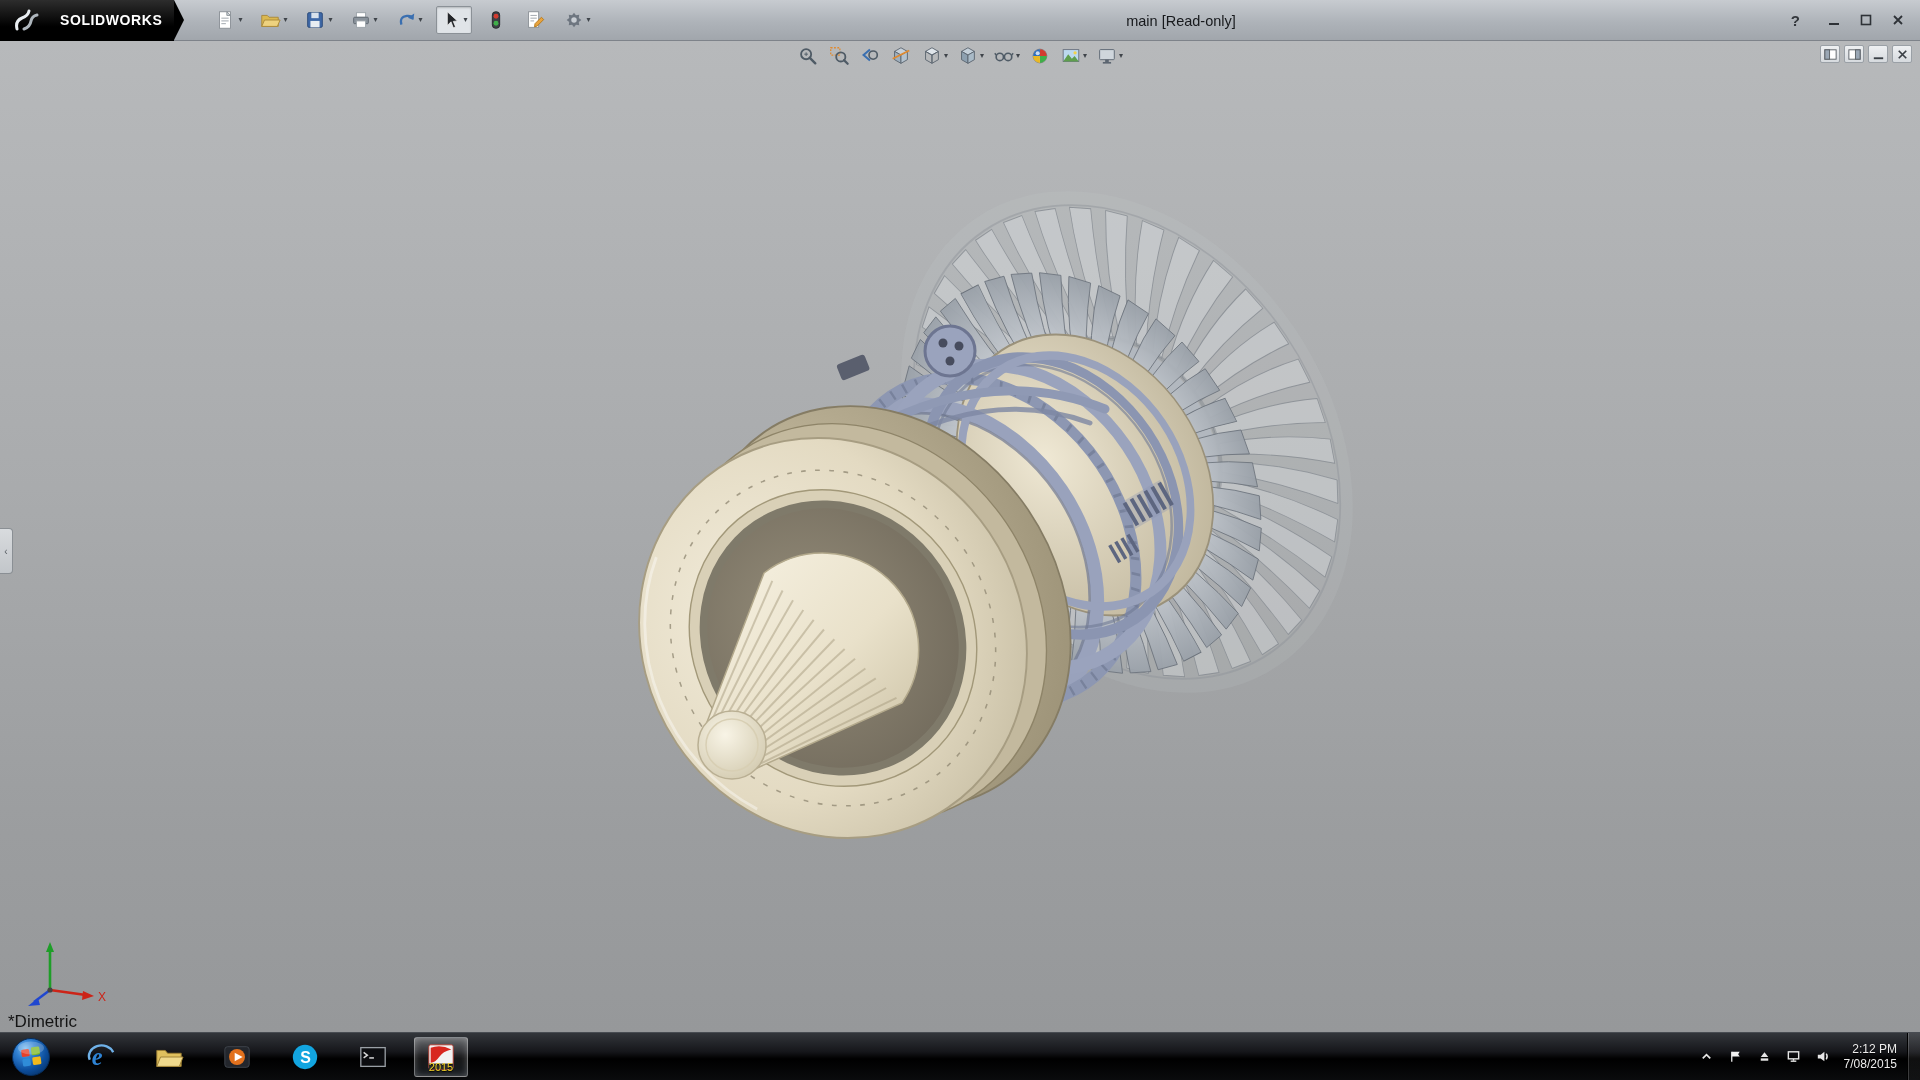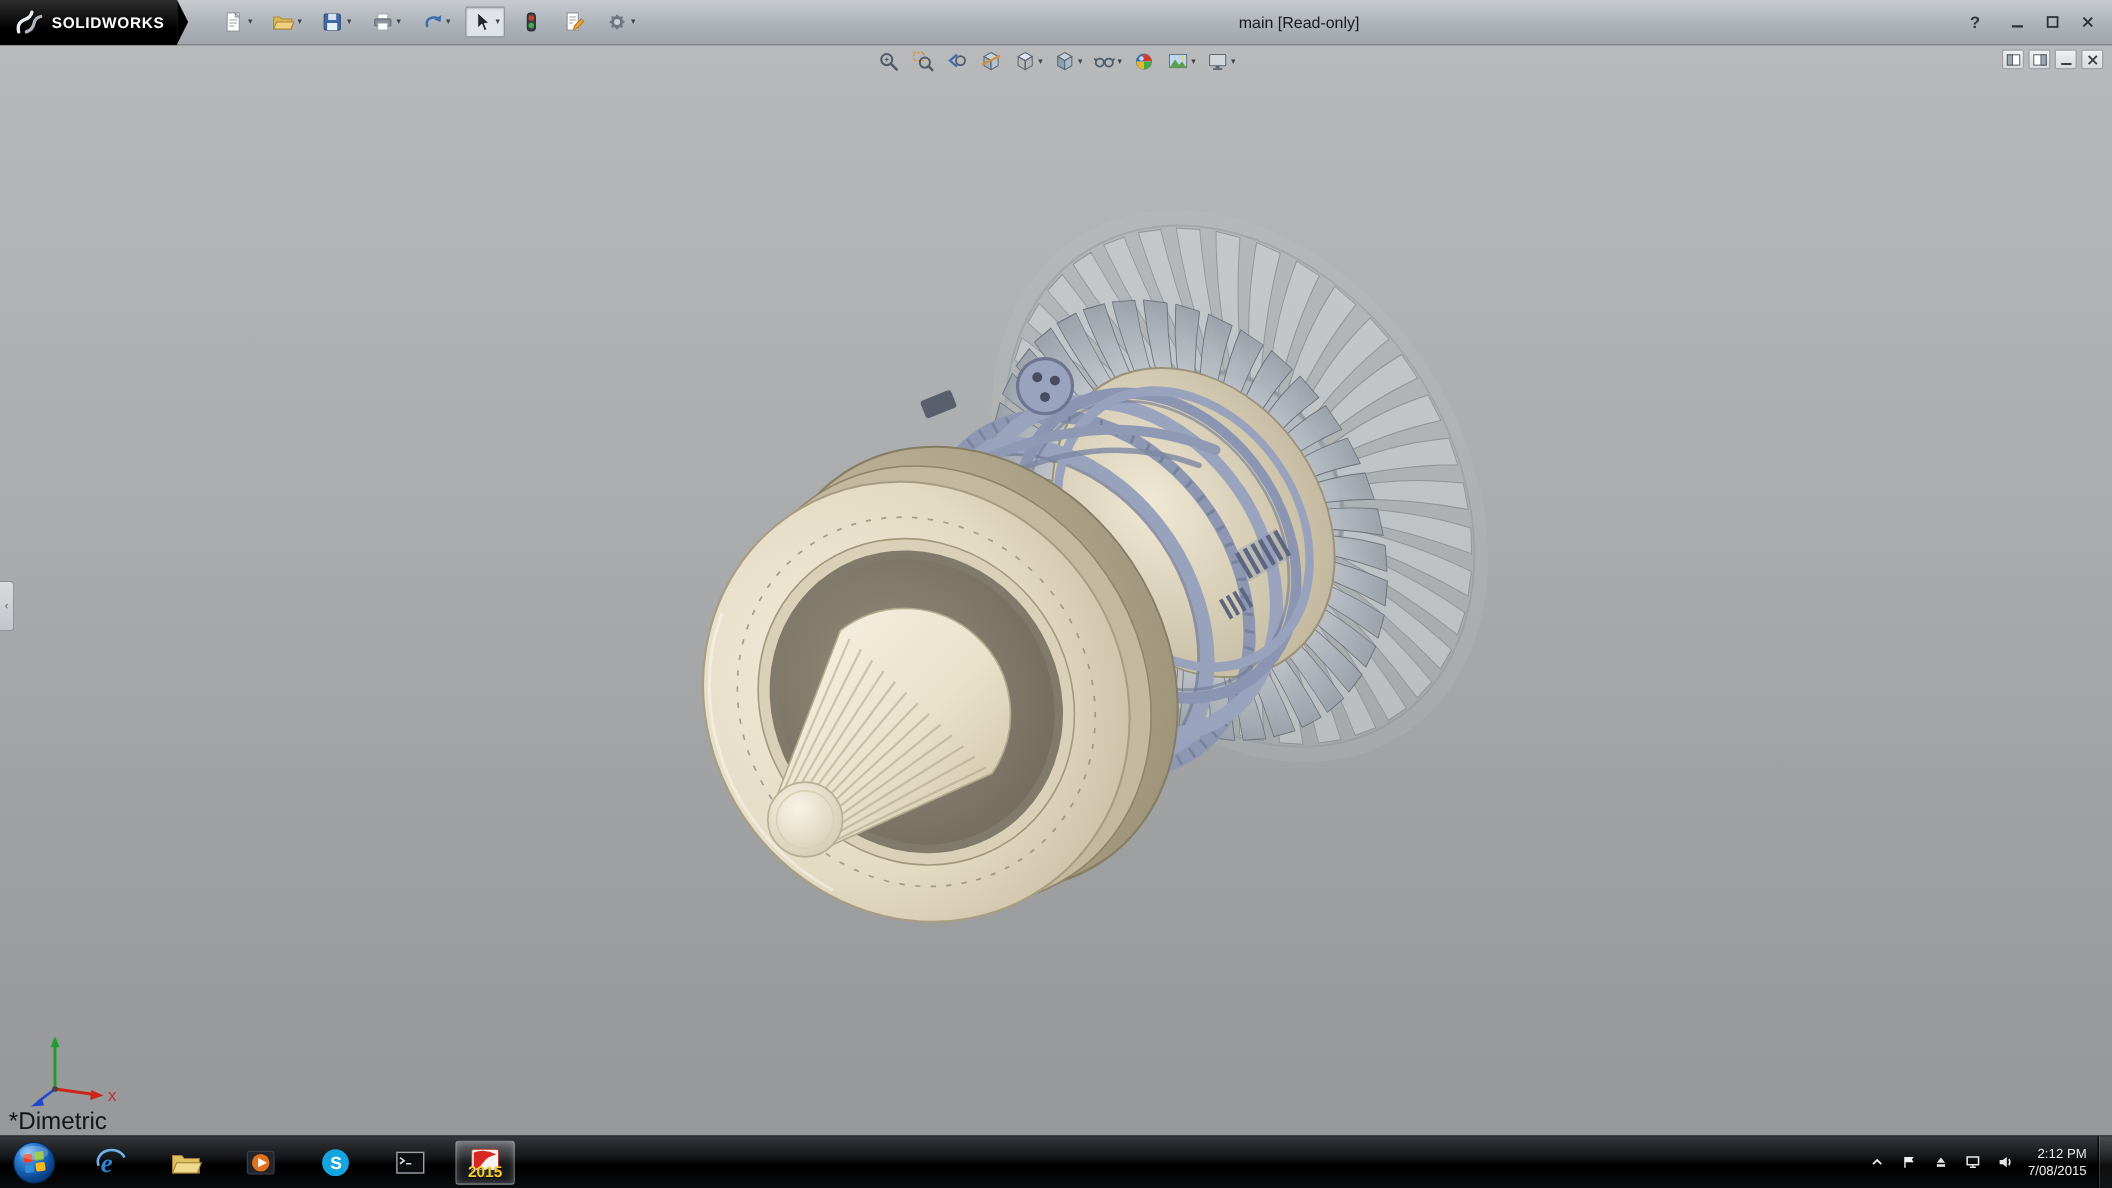--- a/index.html
+++ b/index.html
@@ -5,21 +5,21 @@
   *{box-sizing:border-box;margin:0;padding:0}
   html,body{width:1920px;height:1080px;overflow:hidden;background:#000}
   .screen{position:relative;width:1920px;height:1080px;overflow:hidden;
     font-family:"Liberation Sans","DejaVu Sans",sans-serif;-webkit-font-smoothing:antialiased}
   button{font:inherit;cursor:pointer}
 
   
   .titlebar{height:41px;background:linear-gradient(#c7cbd0,#aeb3b9 55%,#a1a6ac);
     border-bottom:1px solid #7e838a;display:flex;align-items:center;position:relative;z-index:30}
   .logo{height:41px;background:linear-gradient(#2d2d2d,#000 65%);display:flex;align-items:center;
-    gap:7px;padding:0 12px 0 14px;position:relative}
+    gap:20px;padding:0 12px 0 14px;position:relative}
   .logo::after{content:"";position:absolute;right:-10px;top:0;border-top:20.5px solid transparent;
     border-bottom:20.5px solid transparent;border-left:10px solid #000}
   .brand{color:#fff;font-weight:bold;font-size:14px;letter-spacing:.6px}
   .tools{display:flex;align-items:center;gap:9px;margin-left:36px}
   .tool{display:flex;align-items:center;gap:2px;padding:2px 3px;background:none;border:1px solid transparent}
   .tool.pressed{background:#e0e4e8;border-color:#8b9197;border-radius:2px;box-shadow:inset 0 1px 2px rgba(0,0,0,.2)}
   .caret{font-size:8px;color:#3f444a;line-height:1}
   .win-title{position:absolute;left:1181px;transform:translateX(-50%);top:0;height:41px;
     display:flex;align-items:center;font-size:14.5px;color:#17191c;white-space:nowrap}
   .win-controls{margin-left:auto;display:flex;align-items:center;gap:8px;padding-right:10px}
@@ -32,33 +32,33 @@
   .engine{position:absolute;inset:0;width:100%;height:100%}
   .headsup{position:absolute;top:3px;left:50%;transform:translateX(-50%);display:flex;align-items:center;gap:5px;z-index:5}
   .htool{display:flex;align-items:center;gap:1px;padding:1px 2px;background:none;border:none}
   .doc-controls{position:absolute;top:4px;right:8px;display:flex;gap:4px;z-index:5}
   .docbtn{width:20px;height:18px;background:linear-gradient(#eef0f2,#d6dade);border:1px solid #9aa0a6;
     border-radius:2px;display:flex;align-items:center;justify-content:center;padding:0}
   .fm-tab{position:absolute;left:0;top:487px;width:13px;height:46px;background:linear-gradient(#d8dbde,#c2c6ca);
     border:1px solid #8a8f94;border-left:none;border-radius:0 4px 4px 0;display:flex;align-items:center;
     justify-content:center;font-size:10px;color:#5a6066;z-index:5}
   .triad{position:absolute;left:24px;bottom:16px;z-index:4}
-  .view-label{position:absolute;left:8px;bottom:0;font-size:22px;color:#141414;z-index:4}
+  .view-label{position:absolute;left:8px;bottom:0;font-size:17px;color:#141414;z-index:4}
 
   
   .taskbar{position:absolute;left:0;right:0;bottom:0;height:48px;
     background:linear-gradient(#33363b,#15161a 40%,#000 55%,#0a0b0d);
     border-top:1px solid #484c52;display:flex;align-items:center;z-index:40}
   .start{width:46px;height:46px;margin:0 2px 0 8px;background:none;border:none;display:flex;align-items:center;justify-content:center}
   .apps{display:flex;gap:14px;margin-left:18px;align-items:center;height:100%}
   .app{width:54px;height:40px;display:flex;align-items:center;justify-content:center;background:none;
     border:1px solid transparent;border-radius:3px;position:relative}
   .app.active{background:linear-gradient(rgba(255,255,255,.28),rgba(255,255,255,.10) 45%,rgba(130,160,190,.12));
     border-color:rgba(255,255,255,.4);box-shadow:inset 0 0 7px rgba(255,255,255,.28)}
-  .badge{position:absolute;bottom:3px;left:50%;transform:translateX(-50%);font-size:14px;font-weight:bold;
+  .badge{position:absolute;bottom:3px;left:50%;transform:translateX(-50%);font-size:11px;font-weight:normal;
     color:#f5d327;text-shadow:0 1px 1px #000;pointer-events:none}
   .spacer{flex:1}
   .tray{display:flex;align-items:center;gap:14px;margin-right:14px}
   .trayicon{display:flex;align-items:center;justify-content:center;background:none;border:none;padding:0}
   .clock{display:flex;flex-direction:column;align-items:flex-end;justify-content:center;color:#ececec;
     font-size:12px;line-height:1.25;margin-right:10px;text-shadow:0 1px 1px rgba(0,0,0,.85);background:none;border:none}
   .show-desktop{width:13px;align-self:stretch;border-left:1px solid #000;
     box-shadow:inset 1px 0 0 rgba(255,255,255,.18);
     background:linear-gradient(rgba(255,255,255,.10),rgba(255,255,255,.03))}
 </style>

